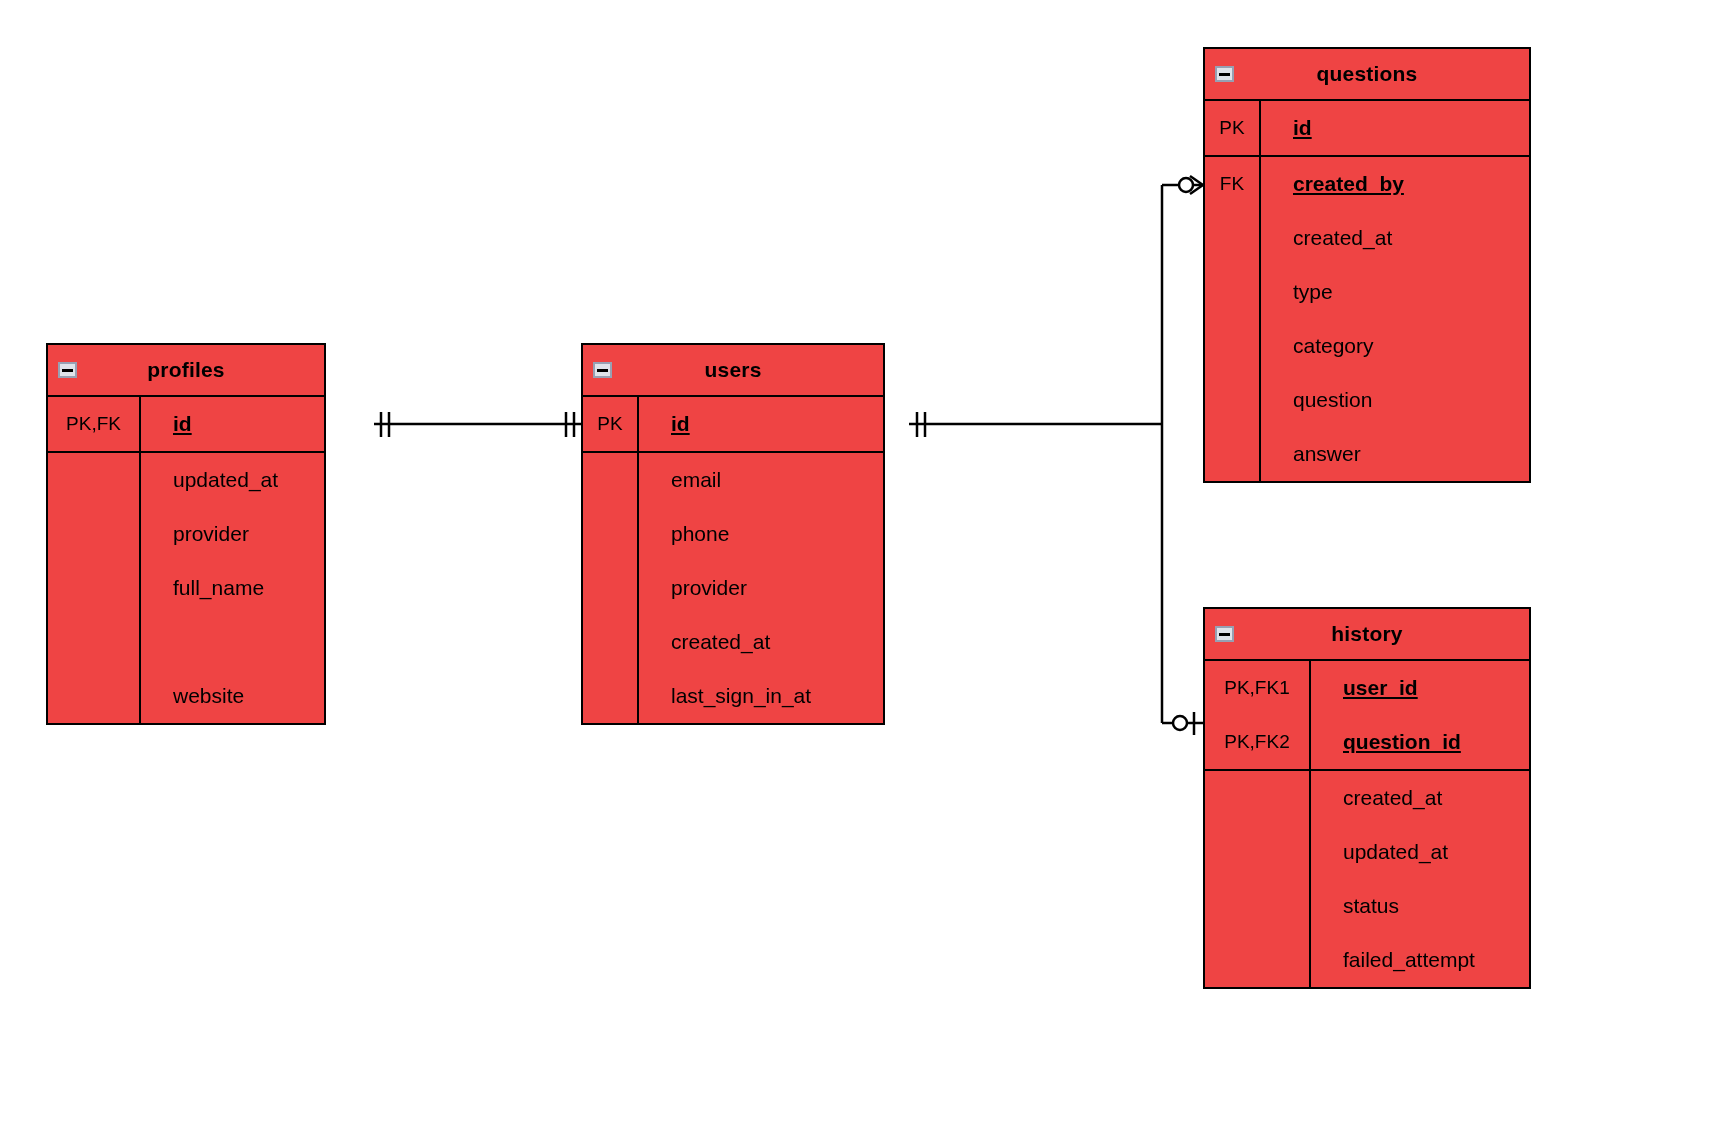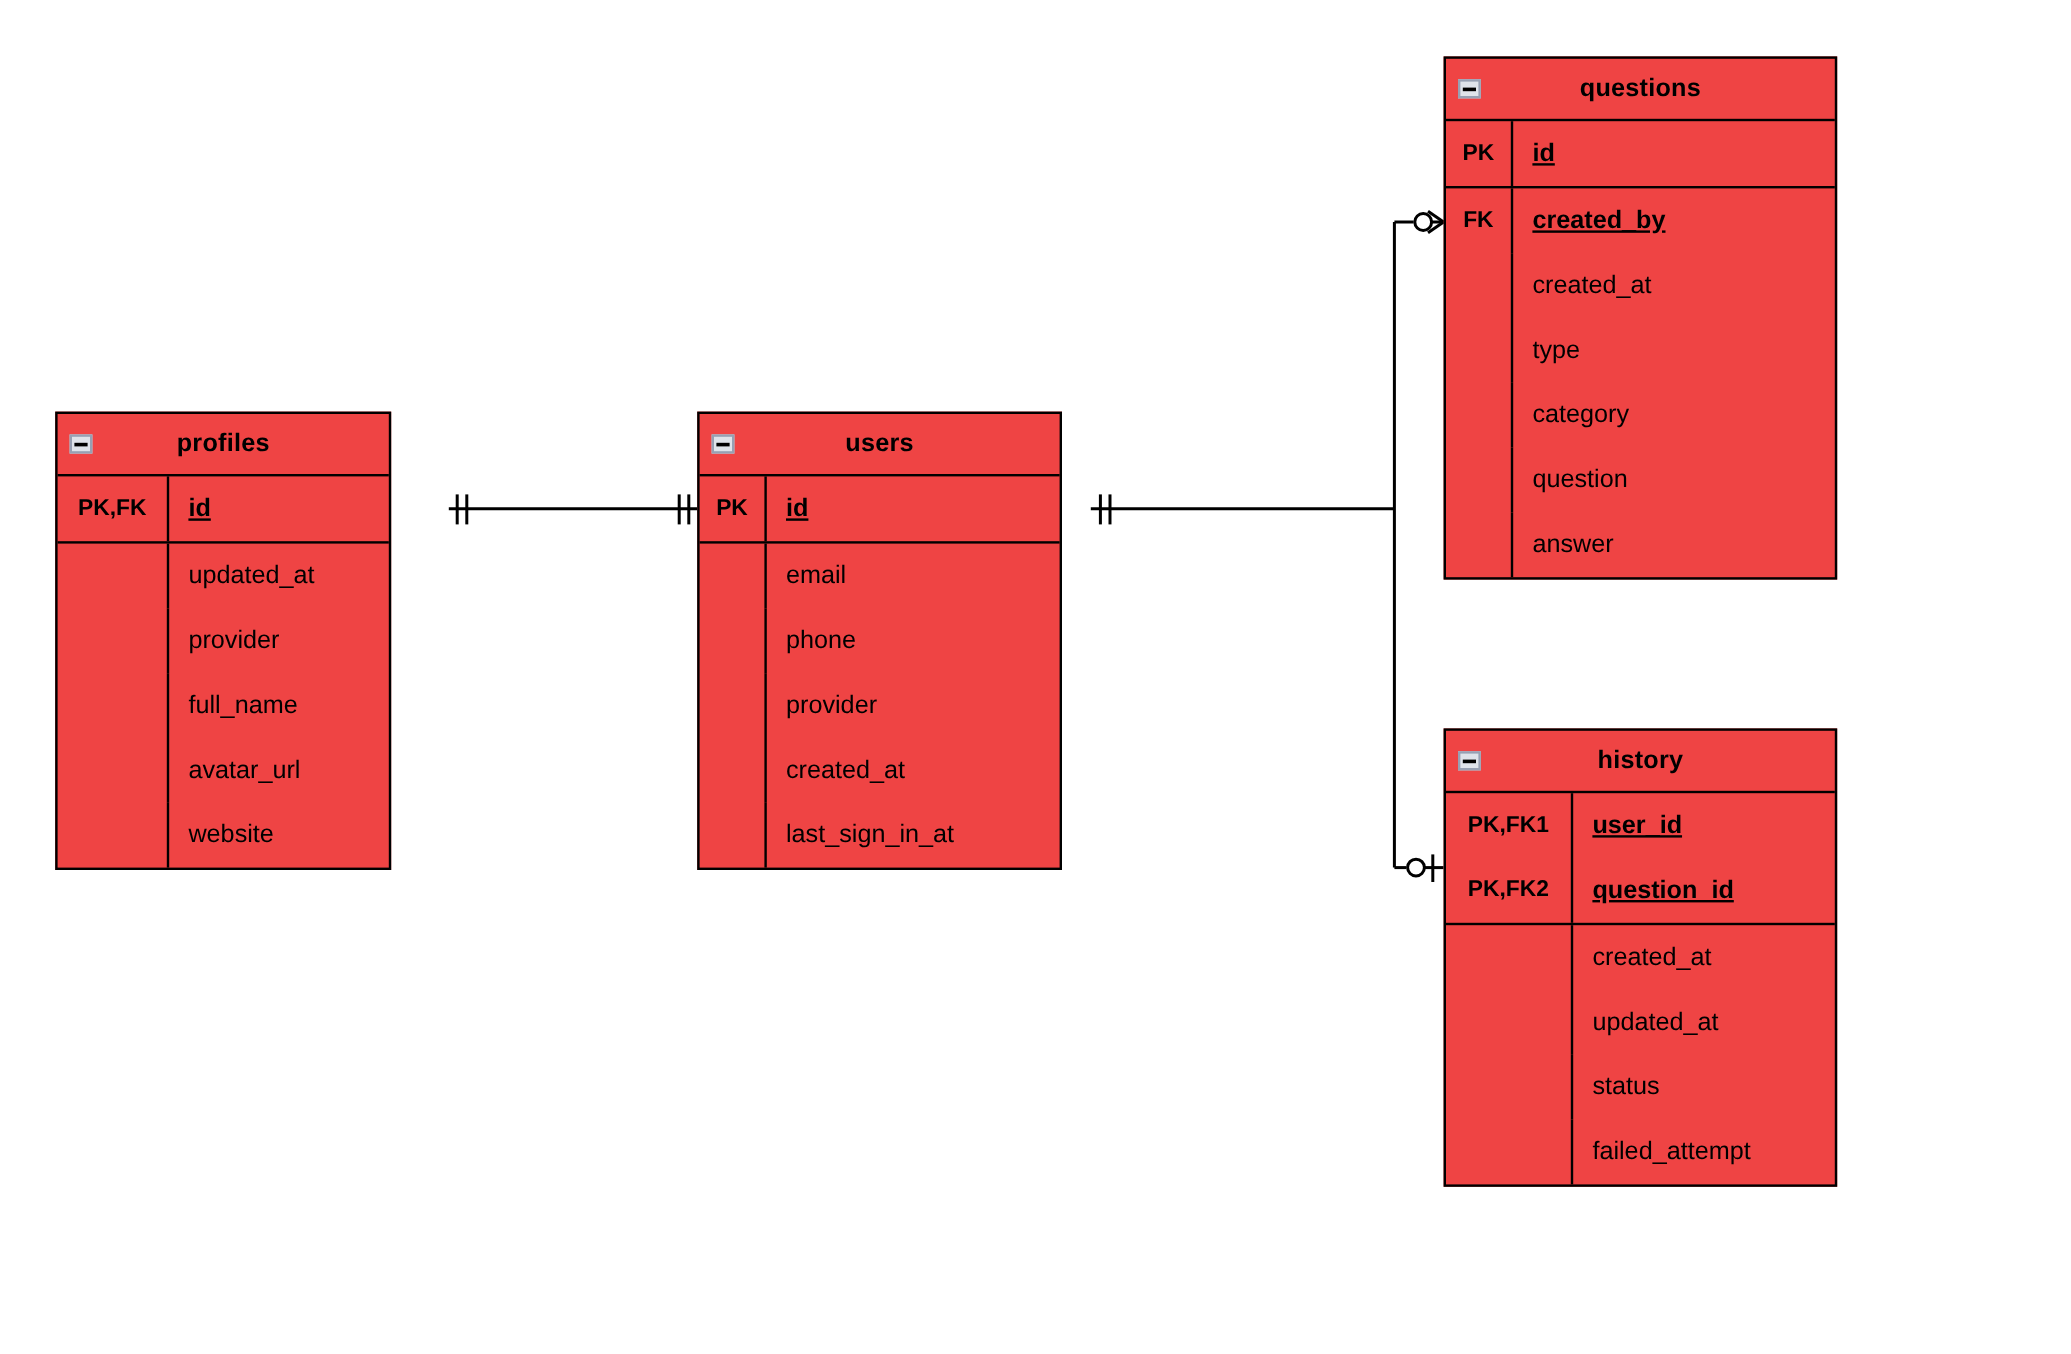--- a/index.html
+++ b/index.html
@@ -74,31 +74,31 @@
   .attr-row {
     display: flex;
     align-items: stretch;
     min-height: 54px;
   }
   .attr-key {
     display: flex;
     align-items: center;
     justify-content: center;
     font-size: 19px;
-    font-weight: bold;
+    font-weight: normal;
     border-right: 2.5px solid #000000;
     box-sizing: border-box;
     flex: 0 0 auto;
     padding: 11px 4px;
   }
   .attr-name {
     display: flex;
     align-items: center;
     font-size: 21px;
-    padding-left: 16px;
+    padding-left: 32px;
     box-sizing: border-box;
     flex: 1 1 auto;
     min-width: 0;
   }
   .attr-name.k {
     font-weight: bold;
     text-decoration: underline;
   }
 
   
@@ -179,21 +179,20 @@
       <div class="attr-row">
         <div class="attr-key"></div>
         <div class="attr-name">provider</div>
       </div>
       <div class="attr-row">
         <div class="attr-key"></div>
         <div class="attr-name">full_name</div>
       </div>
       <div class="attr-row">
         <div class="attr-key"></div>
-        <div class="attr-name">avatar_url</div>
       </div>
       <div class="attr-row">
         <div class="attr-key"></div>
         <div class="attr-name">website</div>
       </div>
     </div>
   </div>
 
   <div class="entity" id="ent-users">
     <div class="ent-header">

